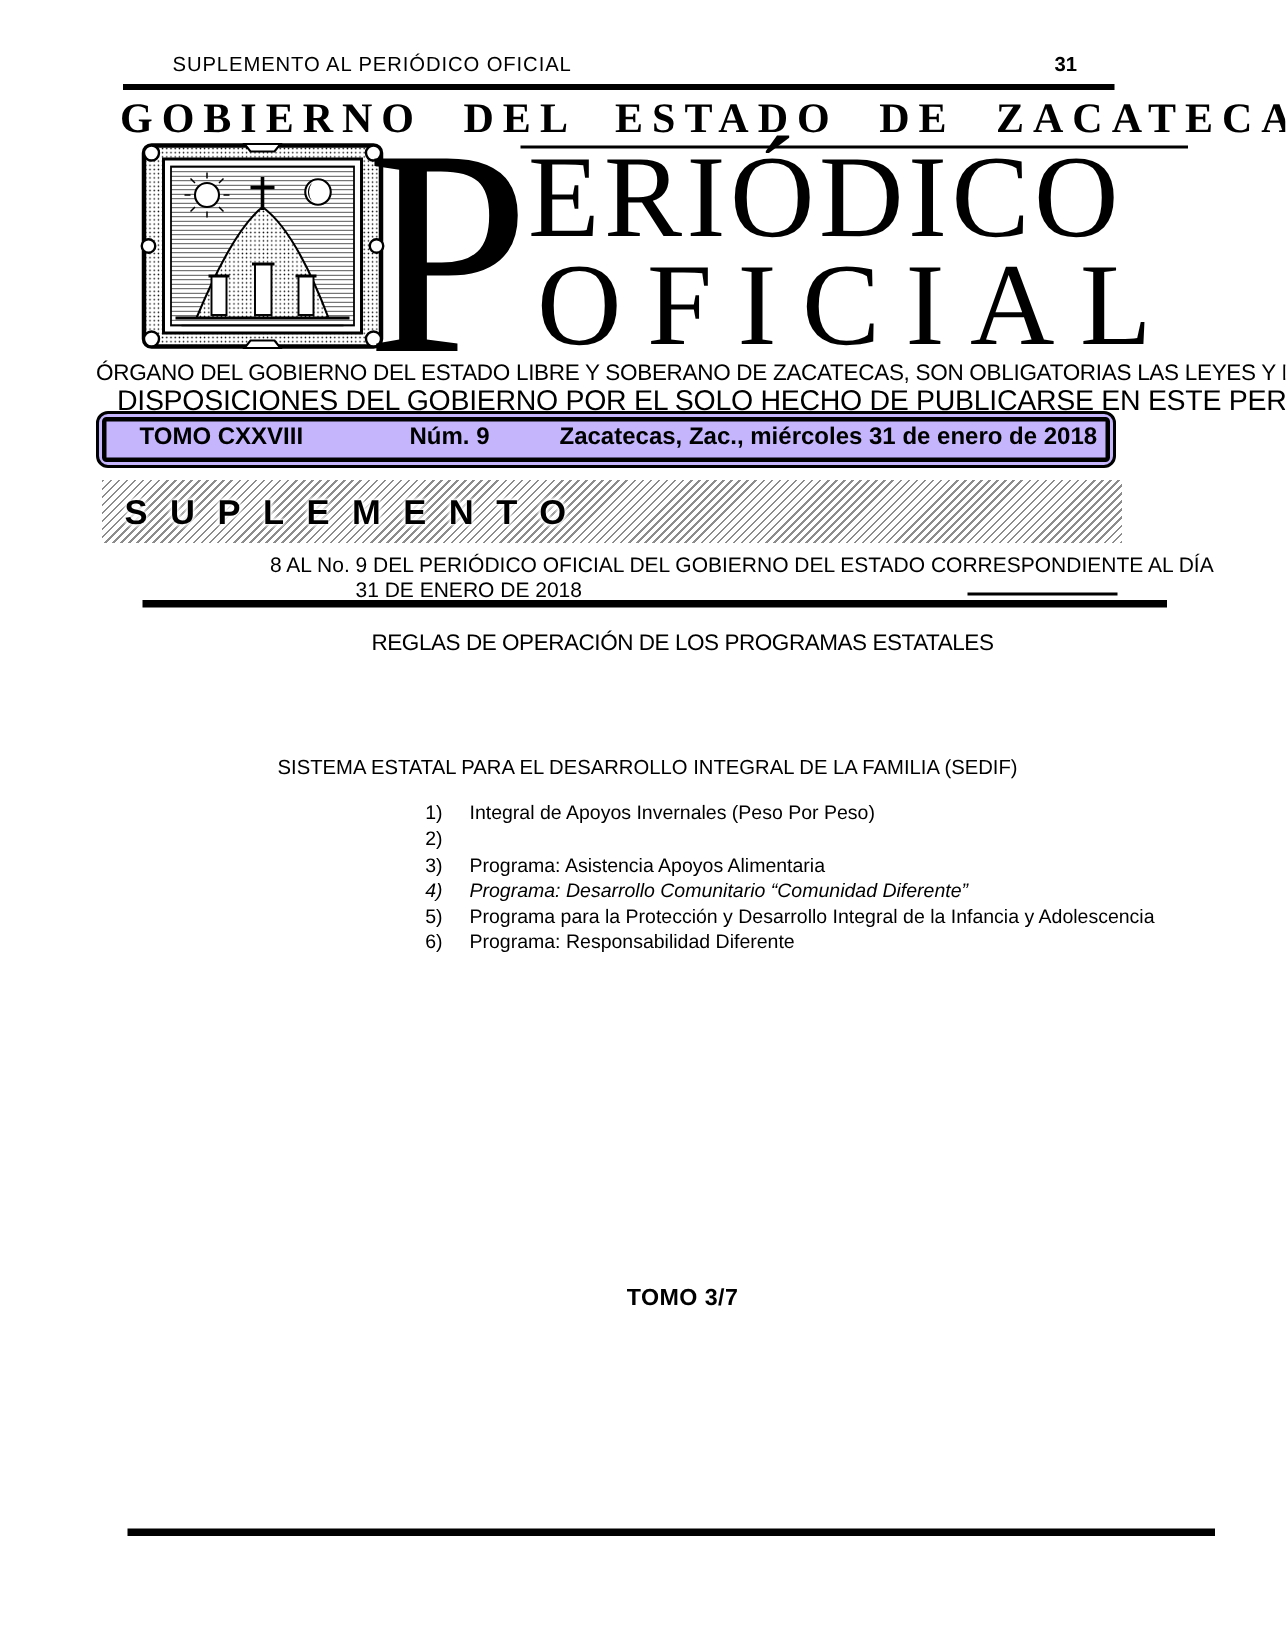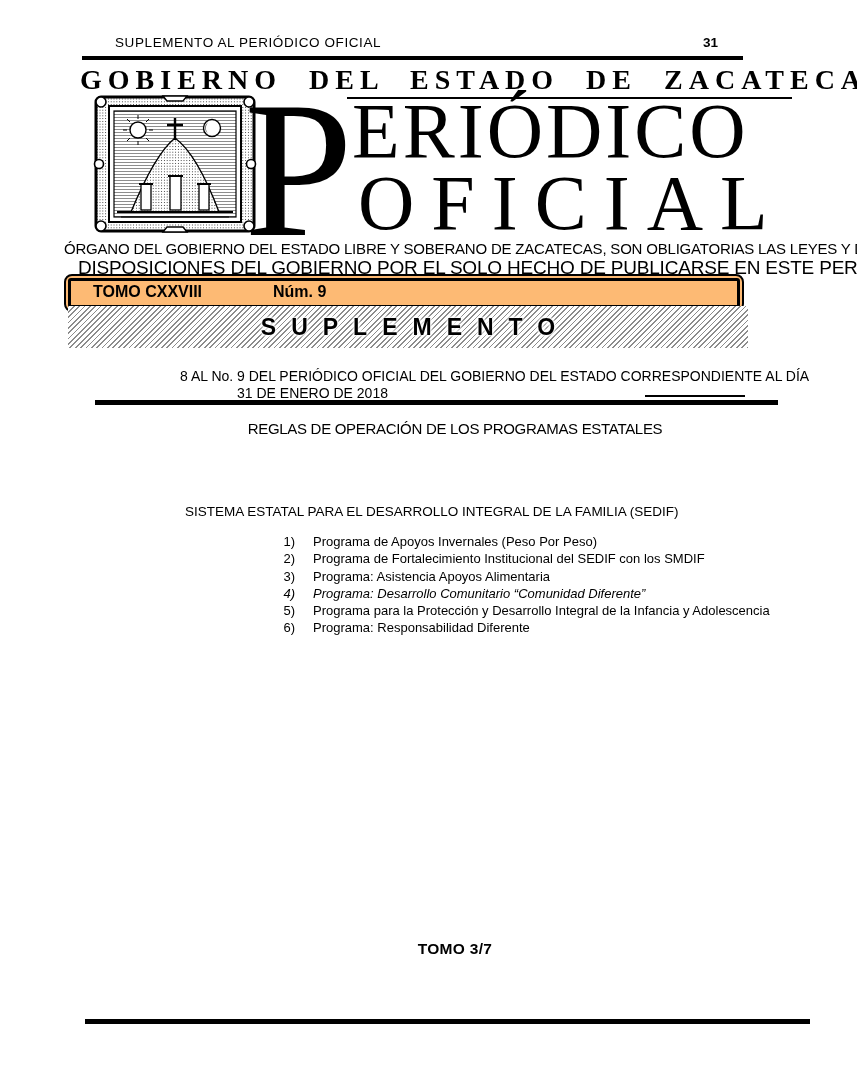--- a/index.html
+++ b/index.html
@@ -16,46 +16,46 @@
   .gov{left:80px;top:64px;width:712px;text-align:center;
        font-family:"Liberation Serif",serif;font-weight:bold;font-size:28px;
        letter-spacing:6px;word-spacing:14px;white-space:nowrap;}
   .mast-rule{left:347px;top:97px;width:445px;height:2px;background:#000;}
   .mast-p{left:244px;top:71px;font-family:"Liberation Serif",serif;font-size:196px;line-height:1;}
   .mast-l1{left:352px;top:92px;font-family:"Liberation Serif",serif;font-size:78px;line-height:1;letter-spacing:3px;white-space:nowrap;}
   .mast-l2{left:358px;top:164px;font-family:"Liberation Serif",serif;font-size:78px;line-height:1;letter-spacing:17px;white-space:nowrap;}
   .organ1{left:64px;top:240px;font-size:15px;letter-spacing:-0.2px;white-space:nowrap;}
   .organ2{left:78px;top:257px;font-size:19px;letter-spacing:-0.2px;white-space:nowrap;}
   
-  .issue-box{left:64px;top:274px;width:672px;height:30px;border:2px solid #000;border-radius:8px;padding:2px;background:#fdba74;}
+  .issue-box{left:64px;top:274px;width:672px;height:30px;border:2px solid #000;border-radius:8px;padding:2px;background:#c4b5fd;}
   .issue-inner{position:relative;width:100%;height:100%;border:3px solid #000;border-radius:3px;box-sizing:border-box;}
   .issue-inner span{position:absolute;top:2px;font-weight:bold;font-size:16px;white-space:nowrap;}
   .issue-tomo{left:22px;}
   .issue-num{left:202px;}
   .issue-date{left:302px;}
   
-  .banner{left:68px;top:306px;width:680px;height:42px;
+  .banner{left:68px;top:320px;width:680px;height:42px;
     background:repeating-linear-gradient(135deg,#8c8c8c 0 1.2px,#ffffff 1.2px 3.8px);
-    display:flex;align-items:center;justify-content:center;}
+    display:flex;align-items:center;}
   .banner-text{font-weight:bold;font-size:23px;letter-spacing:15px;padding-left:15px;
     text-shadow:0 0 3px #fff,0 0 3px #fff,0 0 4px #fff,0 0 5px #fff;}
   .note1{left:180px;top:368px;font-size:14px;white-space:nowrap;}
   .note2{left:237px;top:385px;font-size:14px;white-space:nowrap;}
   .rule-short{left:645px;top:395px;width:100px;height:2px;background:#000;}
   .rule-mid{left:95px;top:400px;width:683px;height:5px;background:#000;}
   
   .doc-title{left:55px;top:418px;width:800px;text-align:center;font-size:15px;line-height:22px;letter-spacing:-0.3px;}
   .section-h{left:185px;top:504px;font-size:13.5px;white-space:nowrap;}
   
   .plist{left:265px;top:533px;font-size:13px;line-height:17.3px;}
   .plist .row{display:flex;white-space:nowrap;}
   .plist .num{width:30px;text-align:right;flex:0 0 30px;}
   .plist .txt{margin-left:18px;}
   .plist .italic{font-style:italic;}
-  .tomo-footer{left:55px;top:940px;width:800px;text-align:center;font-weight:bold;font-size:15.5px;letter-spacing:.3px;}
+  .tomo-footer{left:55px;top:857px;width:800px;text-align:center;font-weight:bold;font-size:15.5px;letter-spacing:.3px;}
   .rule-bottom{left:85px;top:1019px;width:725px;height:5px;background:#000;}
   .crest{left:93px;top:92px;width:164px;height:146px;}
 </style>
 </head>
 <body>
 
 <div class="page">
 
   <div class="abs running">SUPLEMENTO AL PERIÓDICO OFICIAL</div>
   <div class="abs pagenum">31</div>
@@ -112,20 +112,21 @@
   <div class="abs mast-l2">OFICIAL</div>
   <div class="abs mast-l1">ERIÓDICO</div>
 
   <div class="abs organ1">ÓRGANO DEL GOBIERNO DEL ESTADO LIBRE Y SOBERANO DE ZACATECAS, SON OBLIGATORIAS LAS LEYES Y DEMÁS</div>
   <div class="abs organ2">DISPOSICIONES DEL GOBIERNO POR EL SOLO HECHO DE PUBLICARSE EN ESTE PERIÓDICO.</div>
 
   <div class="abs issue-box">
     <div class="issue-inner">
       <span class="issue-tomo">TOMO CXXVIII</span>
       <span class="issue-num">Núm. 9</span>
+      <span class="issue-date">Zacatecas, Zac., miércoles 31 de enero de 2018</span>
     </div>
   </div>
 
   <div class="abs banner">
     <span class="banner-text">SUPLEMENTO</span>
   </div>
 
   <div class="abs note1">8 AL No. 9 DEL PERIÓDICO OFICIAL DEL GOBIERNO DEL ESTADO CORRESPONDIENTE AL DÍA</div>
   <div class="abs note2">31 DE ENERO DE 2018</div>
   <div class="abs rule-short"></div>
@@ -133,25 +134,24 @@
 
   <div class="abs doc-title">
     <div>REGLAS DE OPERACIÓN DE LOS PROGRAMAS ESTATALES</div>
   </div>
 
   <div class="abs section-h">SISTEMA ESTATAL PARA EL DESARROLLO INTEGRAL DE LA FAMILIA (SEDIF)</div>
 
   <div class="abs plist">
     <div class="row">
       <span class="num">1)</span>
-      <span class="txt">Programa de Apoyos Invernales (Peso Por Peso)</span>
+      <span class="txt">Integral de Apoyos Invernales (Peso Por Peso)</span>
     </div>
     <div class="row">
       <span class="num">2)</span>
-      <span class="txt">Programa de Fortalecimiento Institucional del SEDIF con los SMDIF</span>
     </div>
     <div class="row">
       <span class="num">3)</span>
       <span class="txt">Programa: Asistencia Apoyos Alimentaria</span>
     </div>
     <div class="row">
       <span class="num italic">4)</span>
       <span class="txt italic">Programa: Desarrollo Comunitario “Comunidad Diferente”</span>
     </div>
     <div class="row">

